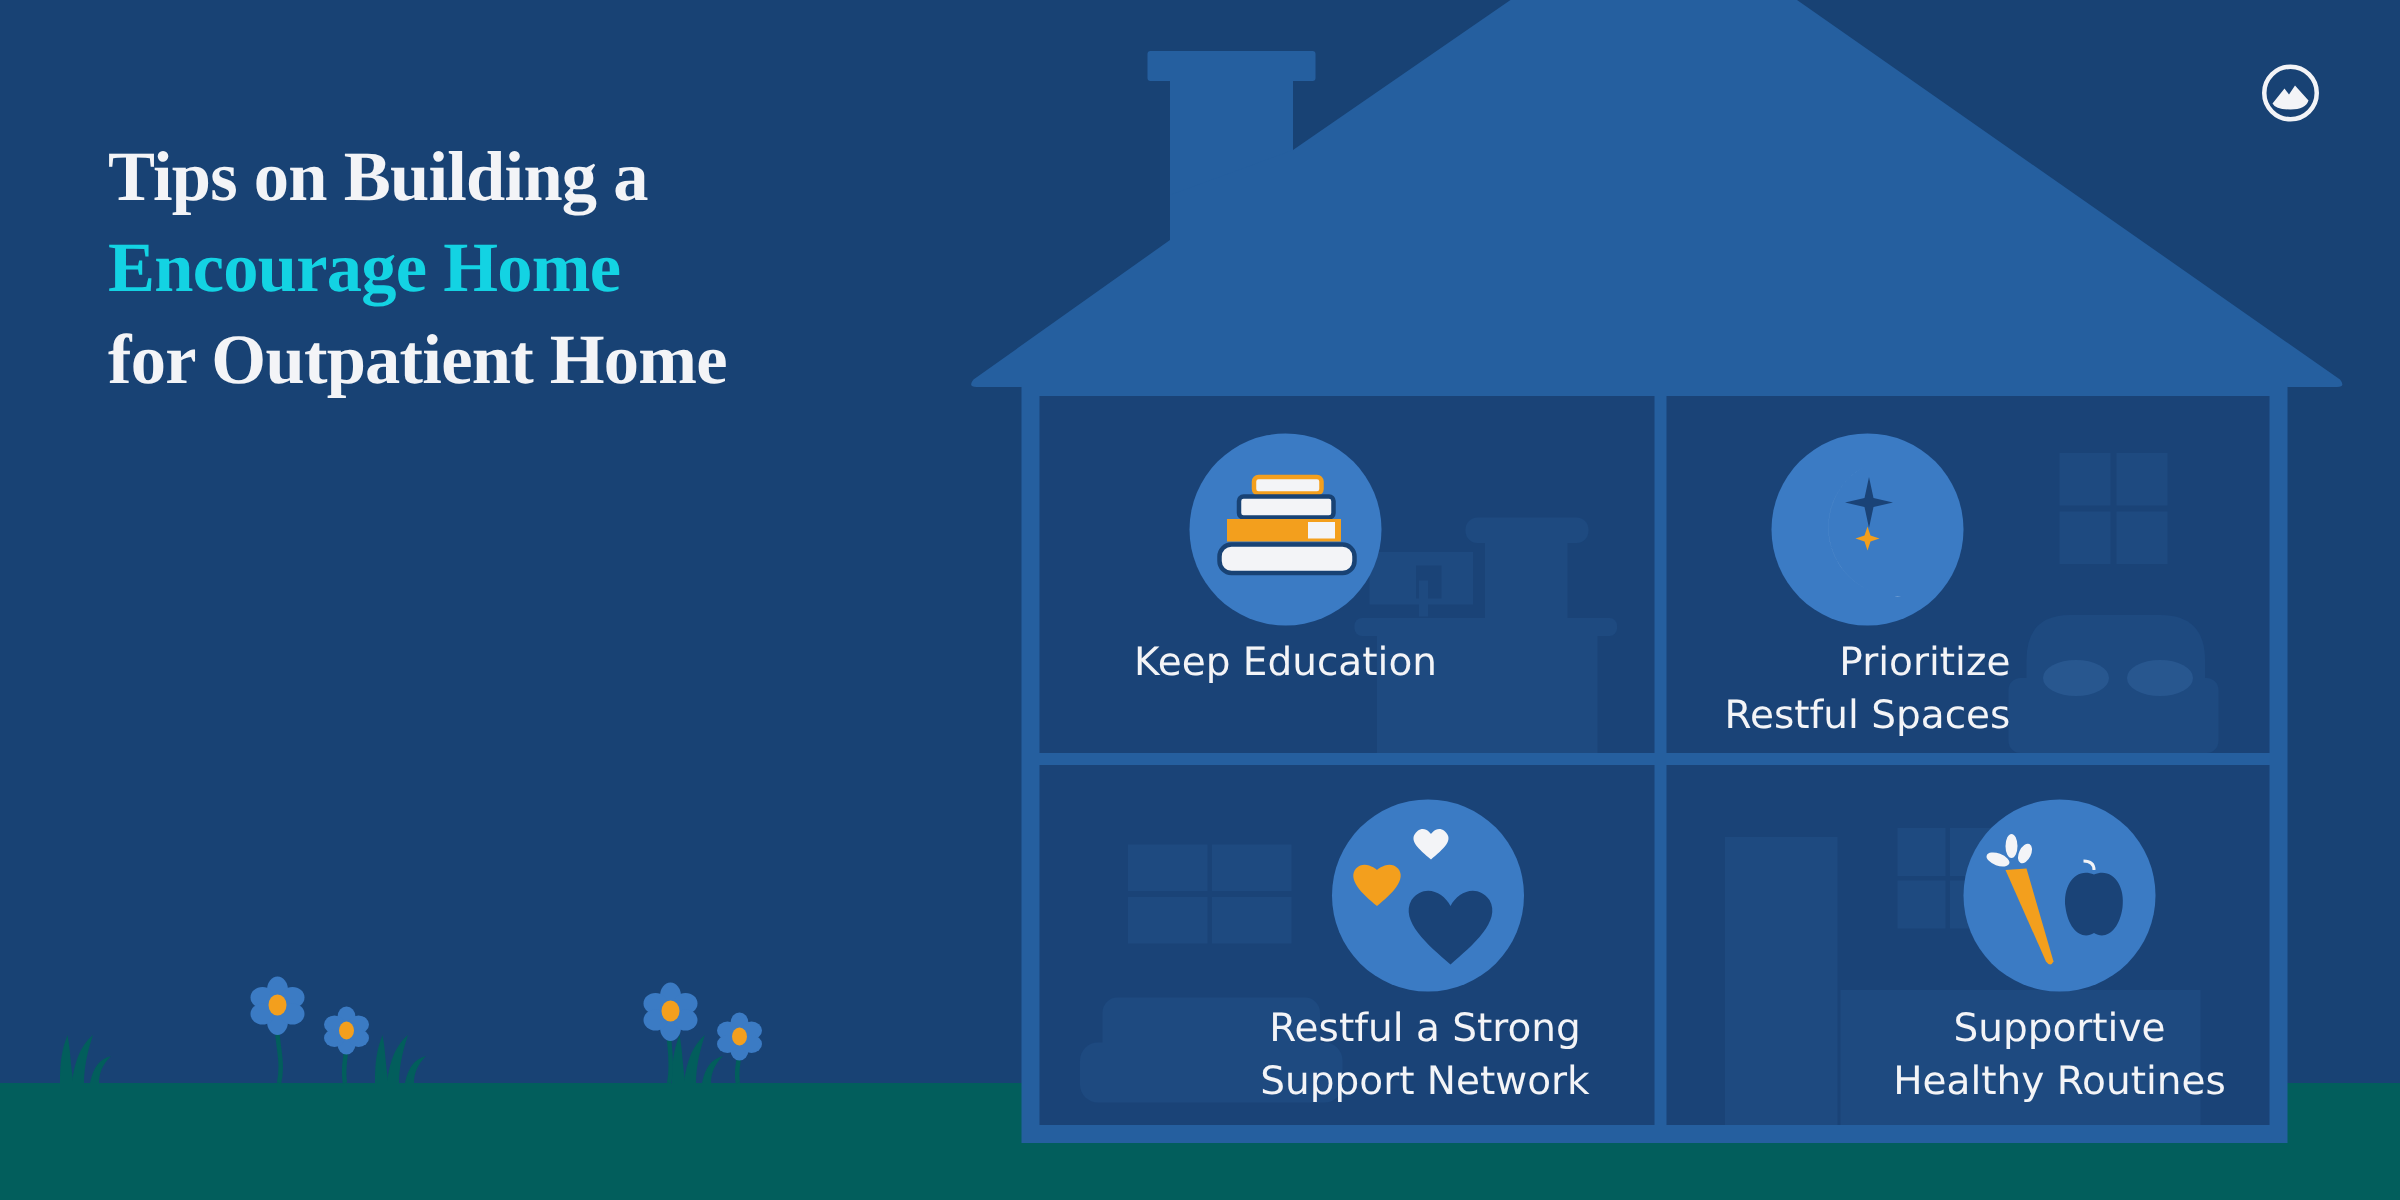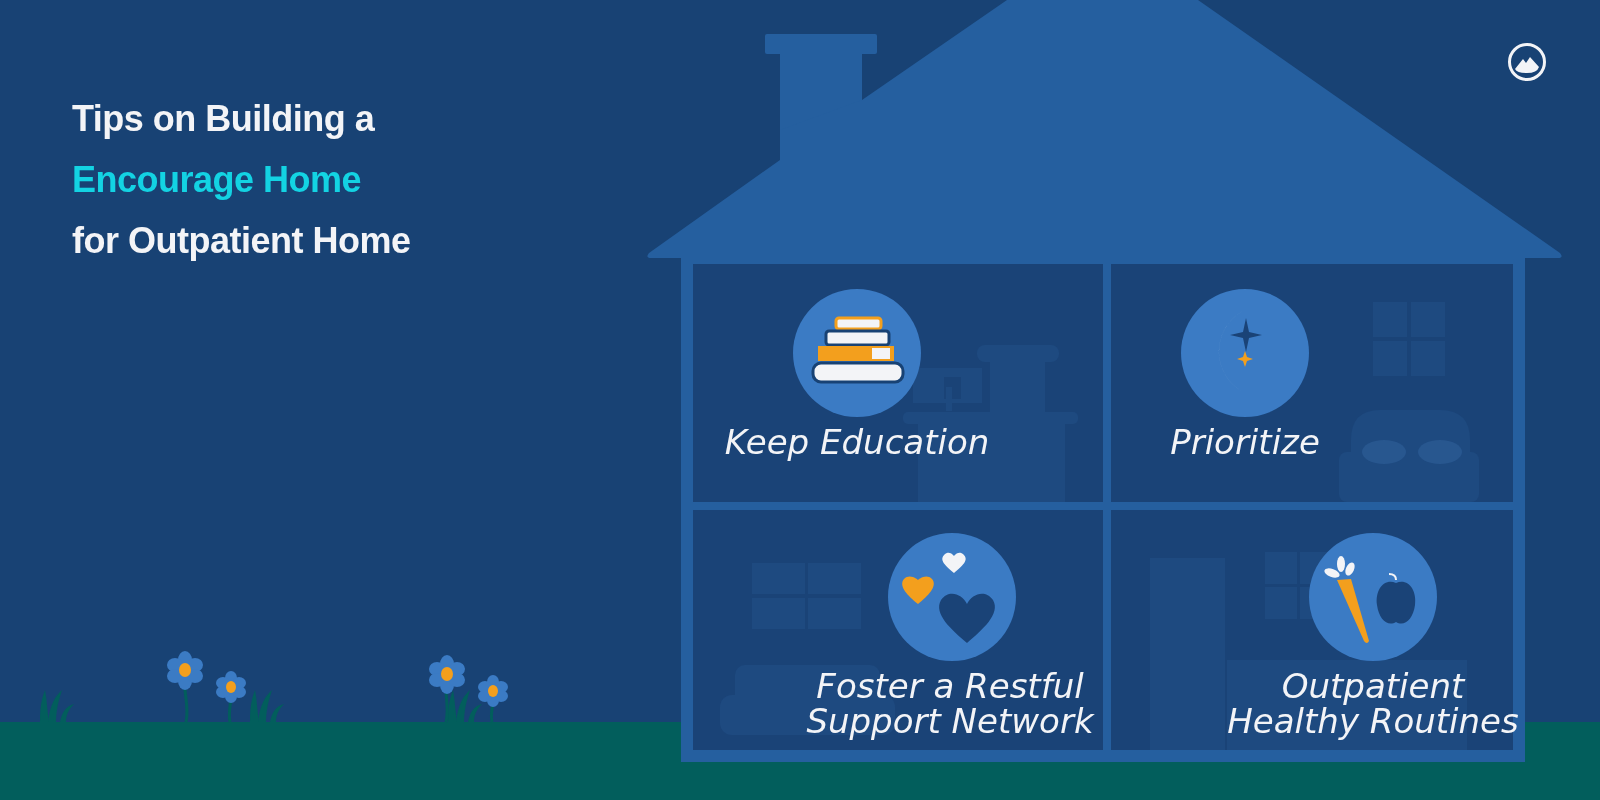--- a/index.html
+++ b/index.html
@@ -3,31 +3,31 @@
 <meta charset="utf-8">
 <style>
   html, body { margin: 0; padding: 0; }
   body {
     width: 1600px; height: 800px; overflow: hidden; position: relative;
     background: #184274;
     font-family: "Liberation Sans", "DejaVu Sans", sans-serif;
   }
   .title {
     position: absolute; left: 72px; top: 88px;
-    font-family: Liberation Sans, sans-serif; font-weight: bold;
-    font-size: 36px; line-height: 61px; color: #f3f4f7; letter-spacing: -0.5px;
+    font-family: Liberation Serif, serif; font-weight: bold;
+    font-size: 47px; line-height: 61px; color: #f3f4f7; letter-spacing: -0.5px;
   }
   .title .accent { color: #13d3e3; }
   .logo {
     position: absolute; left: 1507px; top: 42px; width: 40px; height: 40px;
   }
   .scene { position: absolute; left: 0; top: 0; }
   .label {
-    position: absolute; color: #f3f4f7; font-style: italic;
-    font-family: "DejaVu Sans", sans-serif; font-size: 34px; line-height: 35px;
+    position: absolute; color: #f3f4f7; 
+    font-family: "DejaVu Sans", sans-serif; font-size: 26px; line-height: 35px;
     text-align: center; white-space: nowrap; transform: translateX(-50%);
   }
   .label span { display: block; }
 </style>
 </head>
 <body>
 
 <svg class="scene" width="1600" height="800" viewBox="0 0 1600 800">
 
   <rect x="0" y="722" width="1600" height="78" fill="#025e5c"></rect>
@@ -186,21 +186,22 @@
 <svg class="logo" viewBox="0 0 40 40">
   <circle cx="20" cy="20" r="17.5" fill="none" stroke="#f3f4f7" stroke-width="3"></circle>
   <path d="M8 27 L16 17 L19 21 L23 15 L32 25 Q30 31 20 31 Q10 31 8 27 Z" fill="#f3f4f7"></path>
 </svg>
 
 <div class="label" style="left:857px; top:425px;">
   <span>Keep Education</span>
 </div>
 <div class="label" style="left:1245px; top:425px;text-align:right;">
   <span>Prioritize</span>
+  <span>Restful Spaces</span>
 </div>
 <div class="label" style="left:950px; top:669px;">
-  <span>Foster a Restful</span>
+  <span>Restful a Strong</span>
   <span>Support Network</span>
 </div>
 <div class="label" style="left:1373px; top:669px;">
-  <span>Outpatient</span>
+  <span>Supportive</span>
   <span>Healthy Routines</span>
 </div>
 
 </body></html>

